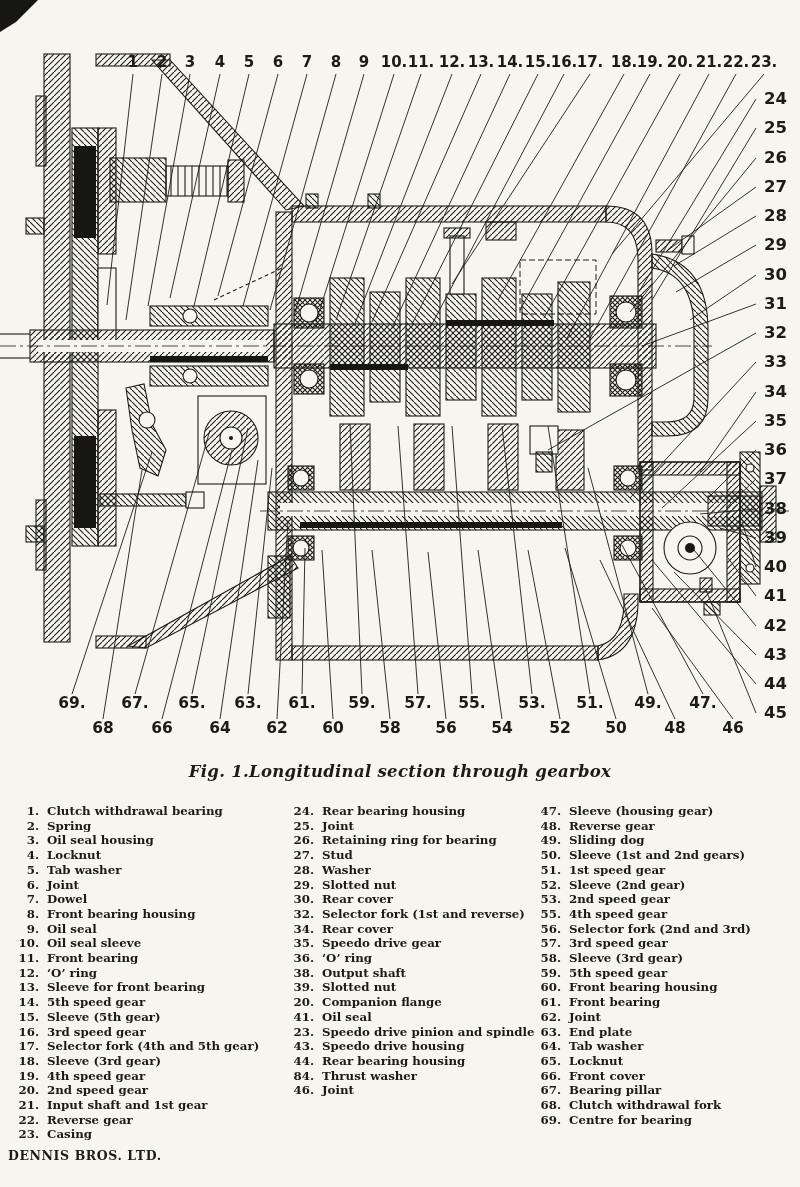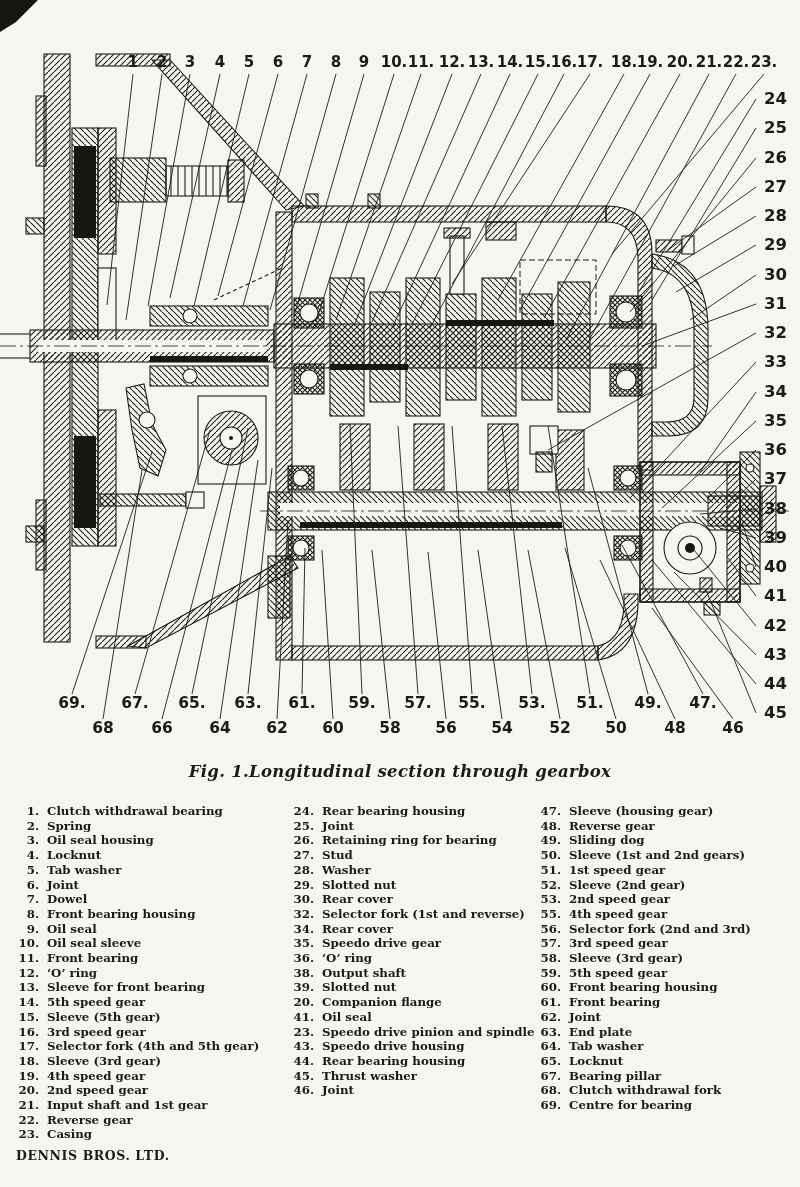--- a/index.html
+++ b/index.html
@@ -19,21 +19,21 @@
   #drawing text.ct{font-size:15px;} #drawing text.cr{font-size:16.5px;} #drawing text.cb{font-size:15.5px;}
   #drawing line.ld{stroke-width:0.9;}
   .caption{position:absolute;top:762px;left:0;width:100%;text-align:center;
         font-style:italic;font-weight:bold;font-size:16.5px;letter-spacing:0.3px;}
   .caption .fig{}
   .plist{position:absolute;top:804px;font-size:11.8px;line-height:14.7px;font-weight:bold;}
   #col1{left:12px;width:258px;} #col2{left:287px;width:262px;} #col3{left:534px;width:260px;}
   .row{display:flex;}
   .row .num{flex:0 0 27px;text-align:right;}
   .row .lbl{margin-left:8px;white-space:nowrap;}
-  .footer{position:absolute;left:16px;top:1148px;font-size:12.5px;font-weight:bold;letter-spacing:0.6px;}
+  .footer{position:absolute;left:8px;top:1148px;font-size:12.5px;font-weight:bold;letter-spacing:0.6px;}
 </style>
 </head>
 <body>
 
 <div class="page">
 
   <svg id="drawing" width="800" height="752" viewBox="0 0 800 752">
     <defs>
       <pattern id="h1" width="6" height="6" patternUnits="userSpaceOnUse">
         <path d="M-1,7 L7,-1" stroke="#2a2a26" stroke-width="0.8" fill="none"></path>
@@ -523,21 +523,21 @@
         <span class="num">43.</span>
         <span class="lbl">Speedo drive housing</span>
       </div>
 
       <div class="row">
         <span class="num">44.</span>
         <span class="lbl">Rear bearing housing</span>
       </div>
 
       <div class="row">
-        <span class="num">45.</span>
+        <span class="num">84.</span>
         <span class="lbl">Thrust washer</span>
       </div>
 
       <div class="row">
         <span class="num">46.</span>
         <span class="lbl">Joint</span>
       </div>
     </div>
 
   <div class="plist" id="col3">
@@ -626,20 +626,24 @@
       <div class="row">
         <span class="num">64.</span>
         <span class="lbl">Tab washer</span>
       </div>
 
       <div class="row">
         <span class="num">65.</span>
         <span class="lbl">Locknut</span>
       </div>
 
+      <div class="row">
+        <span class="num">66.</span>
+        <span class="lbl">Front cover</span>
+      </div>
 
       <div class="row">
         <span class="num">67.</span>
         <span class="lbl">Bearing pillar</span>
       </div>
 
       <div class="row">
         <span class="num">68.</span>
         <span class="lbl">Clutch withdrawal fork</span>
       </div>

